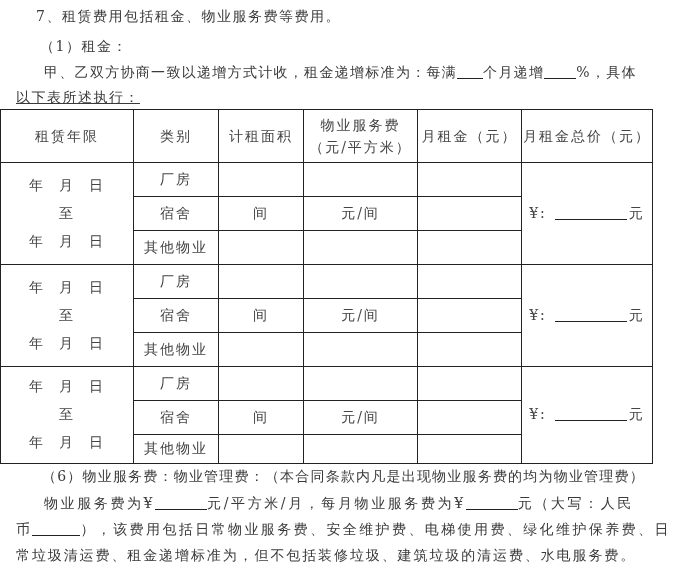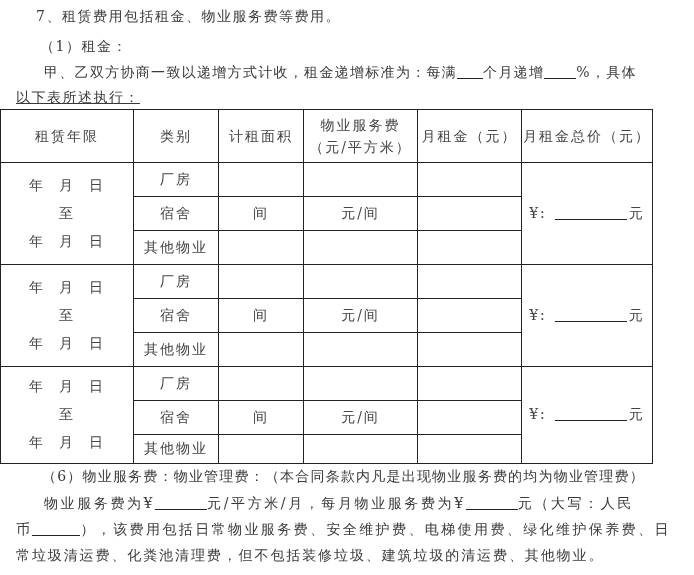--- a/index.html
+++ b/index.html
@@ -142,13 +142,13 @@
 </tbody>
   </table>
 
 <div class="line" style="left:42px; top:468px; letter-spacing:1.2px;">（6）物业服务费：物业管理费：（本合同条款内凡是出现物业服务费的均为物业管理费）</div>
 <div class="line" style="left:44px; top:495px; letter-spacing:2.6px;">
   <span>物业服务费为¥</span><span class="blank" style="width:52px;"></span><span>元/平方米/月，每月物业服务费为¥</span><span class="blank" style="width:52px;"></span><span>元（大写：人民</span>
 </div>
 <div class="line" style="left:16px; top:521px; letter-spacing:2.4px;font-family:Liberation Mono, monospace;">
   <span>币</span><span class="blank" style="width:48px;"></span><span>），该费用包括日常物业服务费、安全维护费、电梯使用费、绿化维护保养费、日</span>
 </div>
-<div class="line" style="left:16px; top:547px; letter-spacing:1.9px;">常垃圾清运费、化粪池清理费，但不包括装修垃圾、建筑垃圾的清运费、其他物业。</div>
+<div class="line" style="left:16px; top:547px; letter-spacing:1.9px;">常垃圾清运费、租金递增标准为，但不包括装修垃圾、建筑垃圾的清运费、水电服务费。</div>
 
 </body></html>

